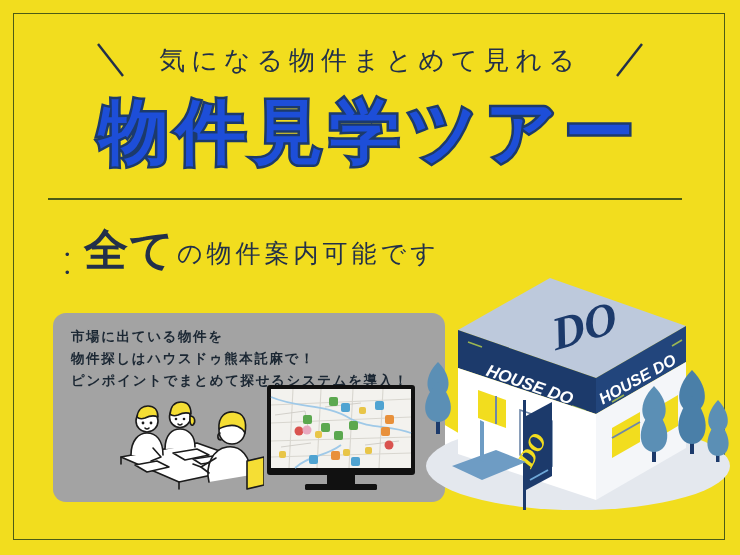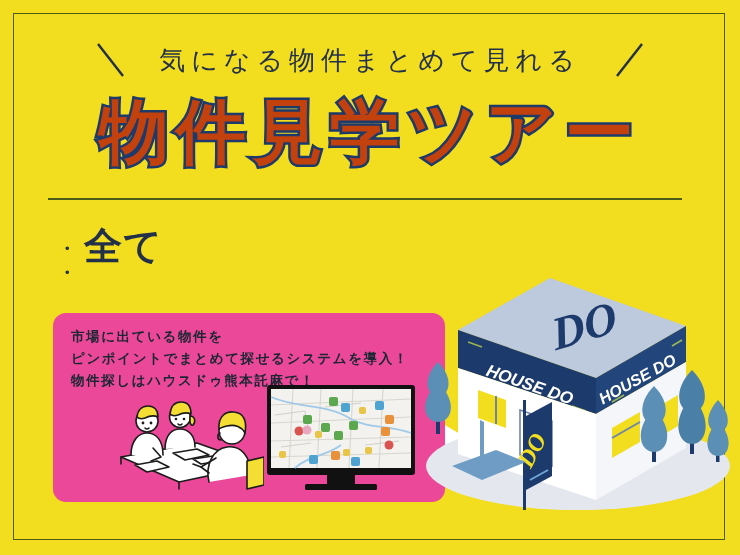--- a/index.html
+++ b/index.html
@@ -48,21 +48,21 @@
 
   
   .main-title{
     position:absolute;
     left:0;right:0;top:96px;
     text-align:center;
     font-size:70px;
     font-weight:bold;
     letter-spacing:7px;
     line-height:1.05;
-    color:#c2410c;
+    color:#1d4ed8;
     -webkit-text-stroke:5px #1C3A6B;
     paint-order:stroke fill;
     white-space:nowrap;
   }
 
   
   .divider{
     position:absolute;
     left:48px;top:198px;
     width:634px;height:0;
@@ -85,37 +85,37 @@
     font-size:22px;
     margin-right:4px;
     color:#22304A;
   }
   .bullet-seg{
     font-size:25px;
     letter-spacing:4px;
     font-weight:500;
   }
   .bullet-emph{
-    font-size:38px;
+    font-size:44px;
     font-weight:bold;
     letter-spacing:1px;
     margin:0 2px;
     position:relative;
     top:3px;
   }
 
   
   .card-wrap{
     position:absolute;
     left:53px;top:313px;
     width:392px;height:189px;
   }
   .card{
     position:absolute;inset:0;
-    background:#ec4899;
+    background:#a3a3a3;
     border-radius:13px;
   }
   .card-pointer{
     position:absolute;
     left:385px;top:108px;
     width:0;height:0;
     border-top:20px solid transparent;
     border-bottom:20px solid transparent;
     border-left:34px solid #FFFFFF;
   }
@@ -169,34 +169,35 @@
   </div>
 
   <div class="main-title">物件見学ツアー</div>
 
   <div class="divider"></div>
 
   <div class="bullets">
     <div class="bullet-line">
       <span class="bullet-dot">・</span>
       <span class="bullet-emph">全て</span>
+      <span class="bullet-seg">の物件案内可能です</span>
     </div>
     <div class="bullet-line">
       <span class="bullet-dot">・</span>
     </div>
   </div>
 
   <div class="card-wrap">
     <div class="card-pointer"></div>
     <div class="card">
 
       <div class="card-text">
         <div>市場に出ている物件を</div>
+        <div>物件探しはハウスドゥ熊本託麻で！</div>
         <div>ピンポイントでまとめて探せるシステムを導入！</div>
-        <div>物件探しはハウスドゥ熊本託麻で！</div>
       </div>
 
       <svg class="people" viewBox="0 0 163 105">
         <g fill="none" stroke="#1B1B1B" stroke-width="1.6" stroke-linecap="round" stroke-linejoin="round">
 
           <path d="M20 72 L96 58 L158 80 L78 97 Z" fill="#FFFFFF"></path>
           <path d="M20 72 L20 79 M158 80 L158 87 M78 97 L78 104"></path>
 
           <path d="M34 80 L56 76 L68 82 L46 87 Z" fill="#FFFFFF"></path>
           <path d="M72 68 L96 64 L108 70 L84 75 Z" fill="#FFFFFF"></path>

